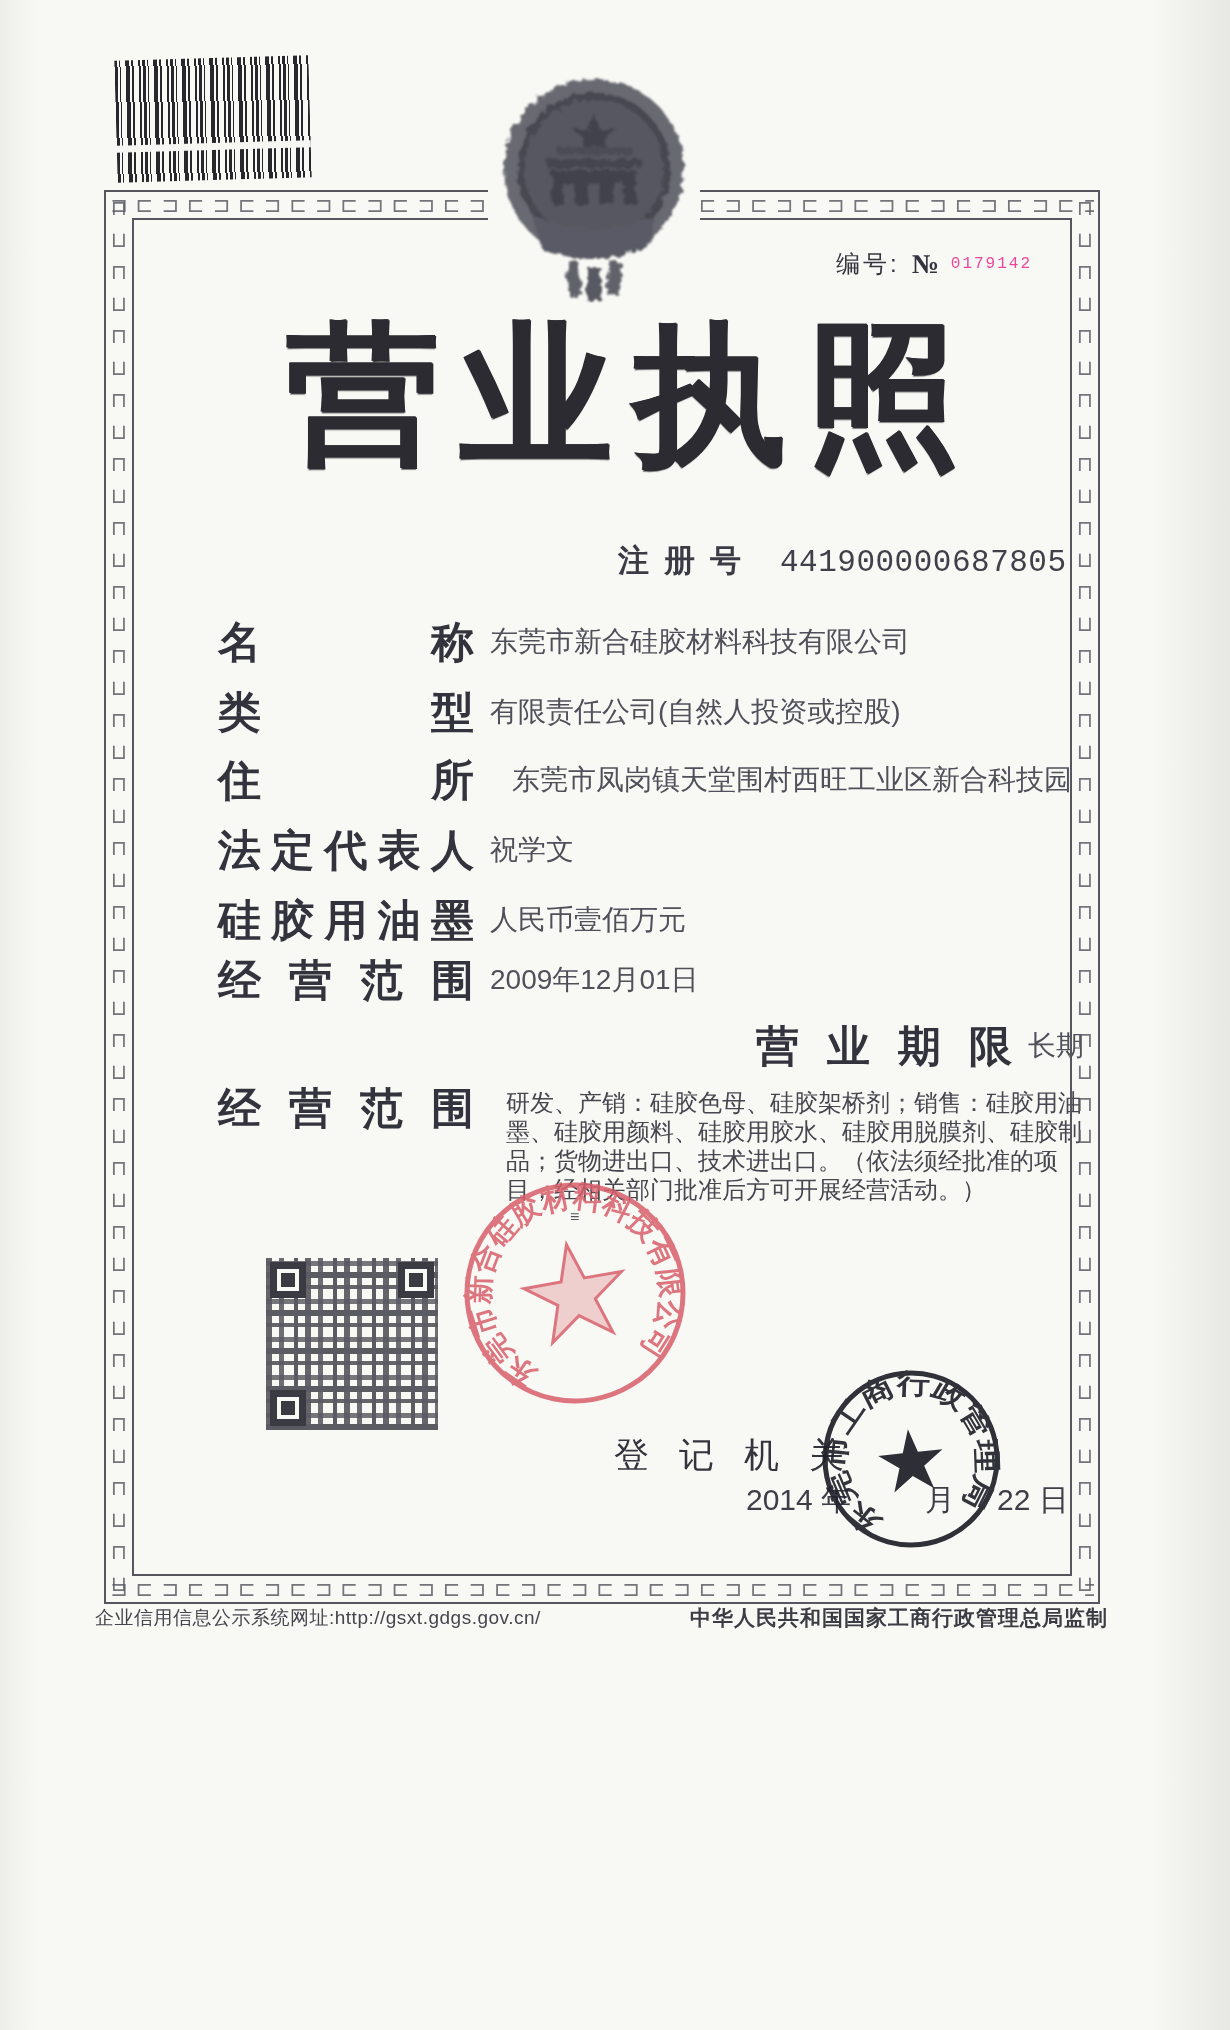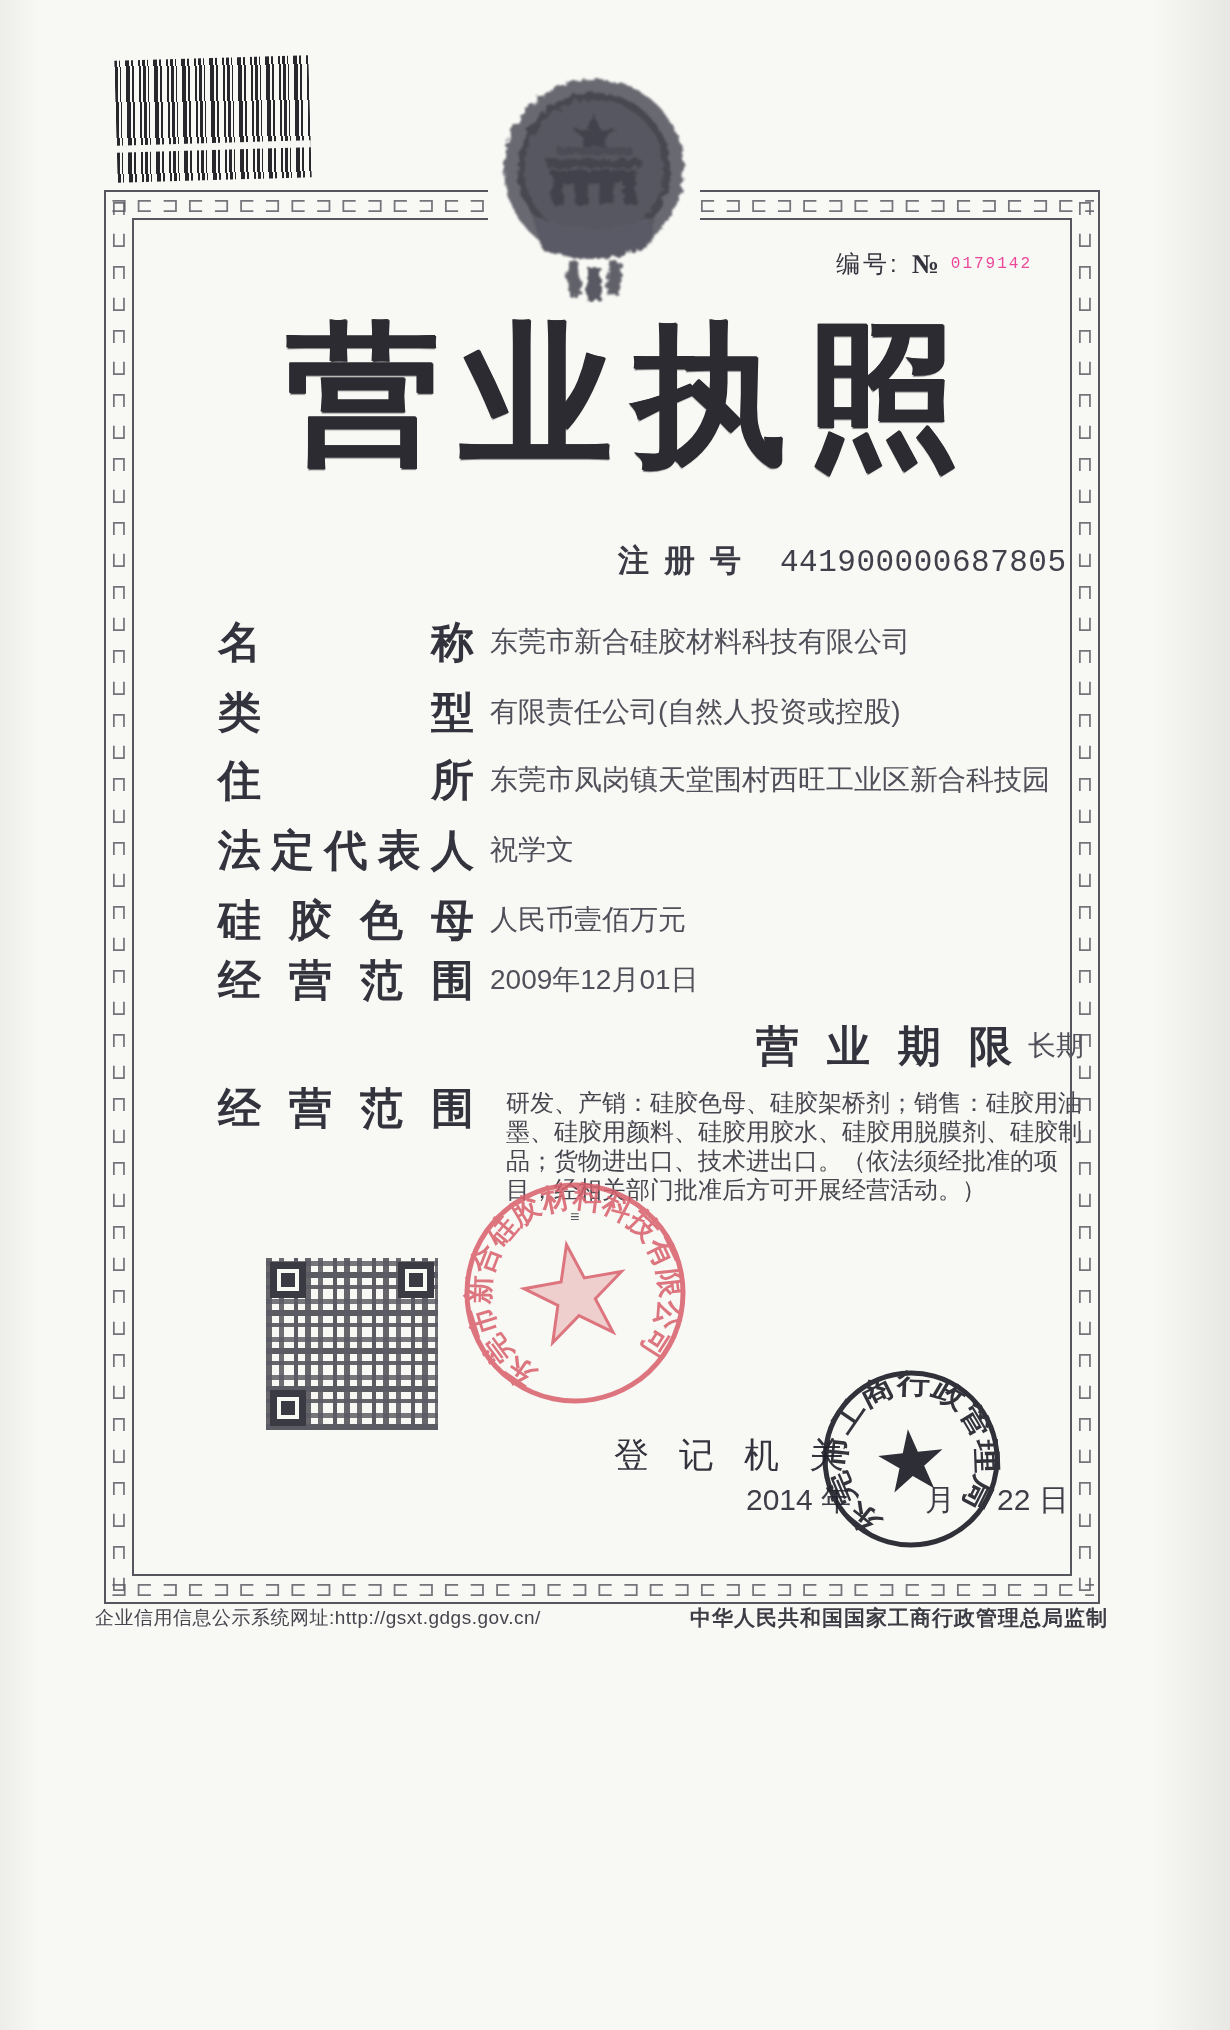--- a/index.html
+++ b/index.html
@@ -61,21 +61,21 @@
   .regline .lbl{font-size:31px;font-weight:600;letter-spacing:15px;color:#3b3b45;}
   .regline .val{font-family:"Liberation Mono","DejaVu Sans Mono",monospace;font-size:31px;color:#40404b;margin-left:24px;letter-spacing:0.5px;}
 
   
   .row{position:absolute;left:204px;display:flex;width:880px;}
   .row .lbl{
     width:256px;flex:none;font-size:43px;font-weight:700;color:#33333d;
     text-align:justify;text-align-last:justify;line-height:1.15;margin-left:14px;
   }
   .row .val{margin-left:16px;padding-top:7px;font-size:28px;color:#50505a;line-height:1.2;}
-  .row1{top:618px;} .row2{top:688px;} .row3{top:756px;} .row4{top:826px;}
+  .row1{top:618px;} .row2{top:688px;} .row3{top:756px;gap:22px;} .row4{top:826px;}
   .row5{top:896px;} .row6{top:956px;} .row7{top:1022px;justify-content:flex-end;} .row8{top:1084px;}
   .row8 .val{font-size:24px;line-height:29px;width:616px;padding-top:4px;color:#46464f;margin-left:32px;}
   .scope-mark{position:absolute;left:570px;top:1208px;font-size:16px;color:#55555e;letter-spacing:-2px;}
 
   
   .qr{
     position:absolute;left:266px;top:1258px;width:172px;height:172px;
     background:
       repeating-linear-gradient(0deg, rgba(43,43,52,.85) 0 6px, transparent 6px 12px, rgba(43,43,52,.7) 12px 17px, transparent 17px 27px, rgba(43,43,52,.8) 27px 31px, transparent 31px 38px),
       repeating-linear-gradient(90deg, rgba(43,43,52,.8) 0 6px, transparent 6px 13px, rgba(43,43,52,.75) 13px 18px, transparent 18px 28px, rgba(43,43,52,.85) 28px 32px, transparent 32px 39px);
@@ -168,21 +168,21 @@
   </div>
   <div class="row row3">
     <div class="lbl">住所</div>
     <div class="val">东莞市凤岗镇天堂围村西旺工业区新合科技园</div>
   </div>
   <div class="row row4">
     <div class="lbl">法定代表人</div>
     <div class="val">祝学文</div>
   </div>
   <div class="row row5">
-    <div class="lbl">硅胶色母</div>
+    <div class="lbl">硅胶用油墨</div>
     <div class="val">人民币壹佰万元</div>
   </div>
   <div class="row row6">
     <div class="lbl">经营范围</div>
     <div class="val">2009年12月01日</div>
   </div>
   <div class="row row7">
     <div class="lbl">营业期限</div>
     <div class="val">长期</div>
   </div>

